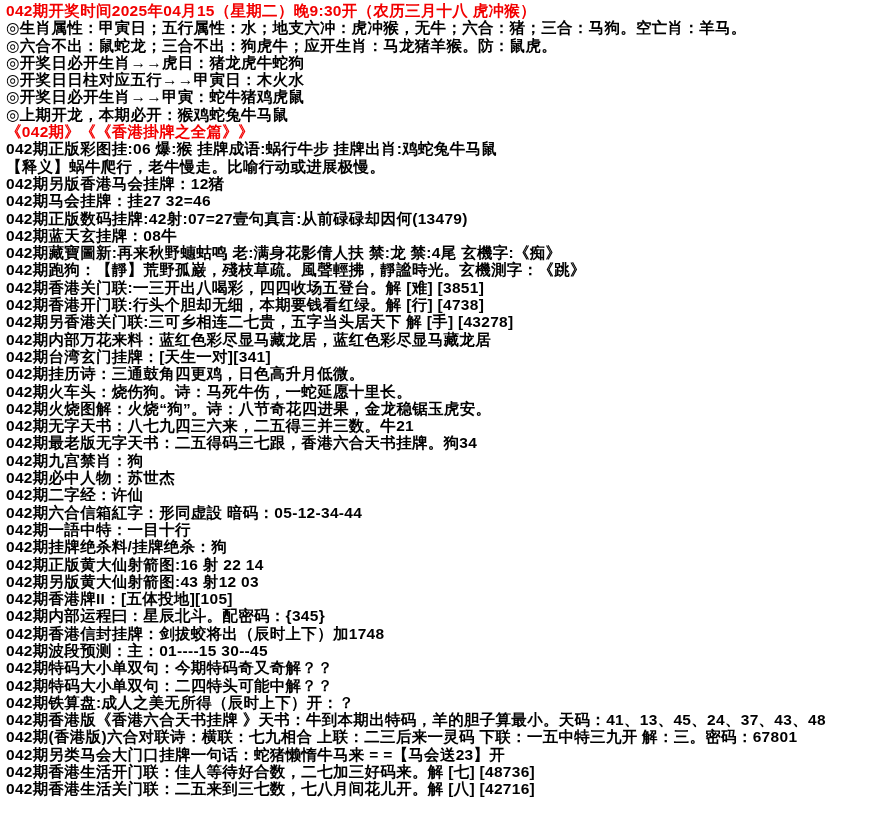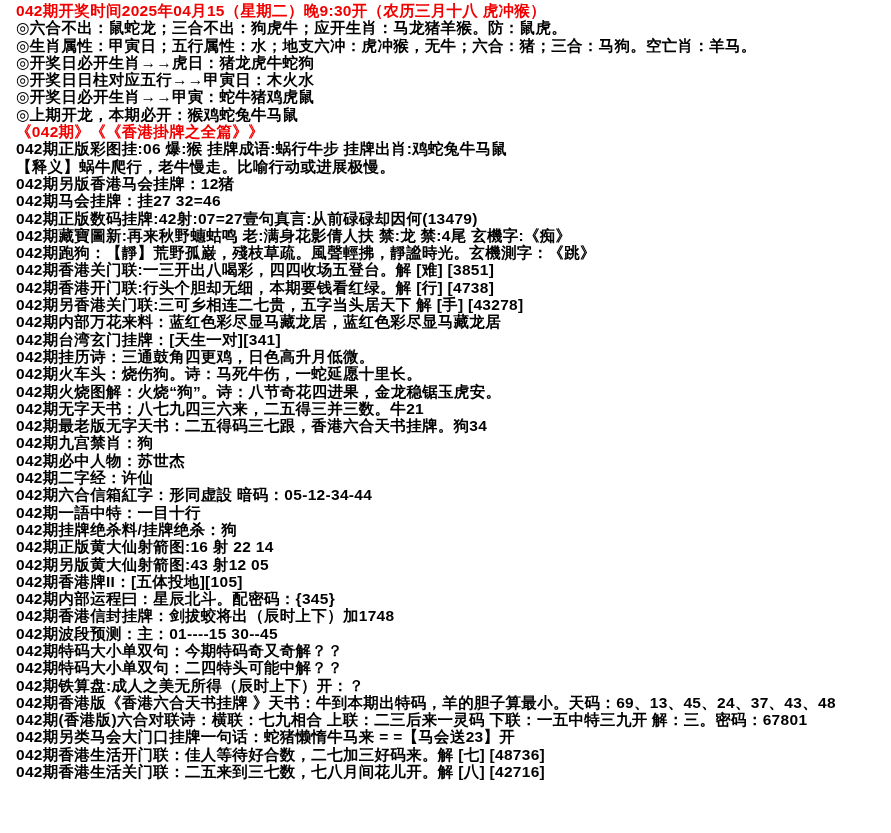--- a/index.html
+++ b/index.html
@@ -9,77 +9,78 @@
   }
   body {
     width: 891px;
     height: 833px;
     overflow: hidden;
     font-family: "Liberation Sans", "DejaVu Sans", sans-serif;
     font-weight: bold;
     color: #000000;
   }
   .page {
-    padding: 2px 0 0 16px;
+    padding: 2px 0 0 6px;
   }
   .line {
     font-size: 15.5px;
     line-height: 17.3px;
     height: 17.3px;
     white-space: nowrap;
     letter-spacing: 0.3px;
   }
   .line.red {
     color: #f20000;
   }
 </style>
 </head>
 <body>
 
 <div class="page">
   <div>
       <div class="line red">042期开奖时间2025年04月15（星期二）晚9:30开（农历三月十八 虎冲猴）</div>
+      <div class="line">◎生肖属性：甲寅日；五行属性：水；地支六冲：虎冲猴，无牛；六合：猪；三合：马狗。空亡肖：羊马。</div>
       <div class="line">◎六合不出：鼠蛇龙；三合不出：狗虎牛；应开生肖：马龙猪羊猴。防：鼠虎。</div>
-      <div class="line">◎生肖属性：甲寅日；五行属性：水；地支六冲：虎冲猴，无牛；六合：猪；三合：马狗。空亡肖：羊马。</div>
       <div class="line">◎开奖日必开生肖→→虎日：猪龙虎牛蛇狗</div>
       <div class="line">◎开奖日日柱对应五行→→甲寅日：木火水</div>
       <div class="line">◎开奖日必开生肖→→甲寅：蛇牛猪鸡虎鼠</div>
       <div class="line">◎上期开龙，本期必开：猴鸡蛇兔牛马鼠</div>
       <div class="line red">《042期》《《香港掛牌之全篇》》</div>
       <div class="line">042期正版彩图挂:06 爆:猴 挂牌成语:蜗行牛步 挂牌出肖:鸡蛇兔牛马鼠</div>
       <div class="line">【释义】蜗牛爬行，老牛慢走。比喻行动或进展极慢。</div>
       <div class="line">042期另版香港马会挂牌：12猪</div>
       <div class="line">042期马会挂牌：挂27 32=46</div>
       <div class="line">042期正版数码挂牌:42射:07=27壹句真言:从前碌碌却因何(13479)</div>
+      <div class="line">042期蓝天玄挂牌：08牛</div>
       <div class="line">042期藏寶圖新:再来秋野蟪蛄鸣 老:满身花影倩人扶 禁:龙 禁:4尾 玄機字:《痴》</div>
       <div class="line">042期跑狗：【靜】荒野孤巌，殘枝草疏。風聲輕拂，靜謐時光。玄機測字：《跳》</div>
       <div class="line">042期香港关门联:一三开出八喝彩，四四收场五登台。解 [难] [3851]</div>
       <div class="line">042期香港开门联:行头个胆却无细，本期要钱看红绿。解 [行] [4738]</div>
       <div class="line">042期另香港关门联:三可乡相连二七贵，五字当头居天下 解 [手] [43278]</div>
       <div class="line">042期内部万花来料：蓝红色彩尽显马藏龙居，蓝红色彩尽显马藏龙居</div>
       <div class="line">042期台湾玄门挂牌：[天生一对][341]</div>
       <div class="line">042期挂历诗：三通鼓角四更鸡，日色高升月低微。</div>
       <div class="line">042期火车头：烧伤狗。诗：马死牛伤，一蛇延愿十里长。</div>
       <div class="line">042期火烧图解：火烧“狗”。诗：八节奇花四进果，金龙稳锯玉虎安。</div>
       <div class="line">042期无字天书：八七九四三六来，二五得三并三数。牛21</div>
       <div class="line">042期最老版无字天书：二五得码三七跟，香港六合天书挂牌。狗34</div>
       <div class="line">042期九宫禁肖：狗</div>
       <div class="line">042期必中人物：苏世杰</div>
       <div class="line">042期二字经：许仙</div>
       <div class="line">042期六合信箱紅字：形同虚設 暗码：05-12-34-44</div>
       <div class="line">042期一語中特：一目十行</div>
       <div class="line">042期挂牌绝杀料/挂牌绝杀：狗</div>
       <div class="line">042期正版黄大仙射箭图:16 射 22 14</div>
-      <div class="line">042期另版黄大仙射箭图:43 射12 05</div>
+      <div class="line">042期另版黄大仙射箭图:43 射12 03</div>
       <div class="line">042期香港牌II：[五体投地][105]</div>
       <div class="line">042期内部运程曰：星辰北斗。配密码：{345}</div>
       <div class="line">042期香港信封挂牌：剑拔蛟将出（辰时上下）加1748</div>
       <div class="line">042期波段预测：主：01----15 30--45</div>
       <div class="line">042期特码大小单双句：今期特码奇又奇解？？</div>
       <div class="line">042期特码大小单双句：二四特头可能中解？？</div>
       <div class="line">042期铁算盘:成人之美无所得（辰时上下）开：？</div>
-      <div class="line">042期香港版《香港六合天书挂牌 》天书：牛到本期出特码，羊的胆子算最小。天码：69、13、45、24、37、43、48</div>
+      <div class="line">042期香港版《香港六合天书挂牌 》天书：牛到本期出特码，羊的胆子算最小。天码：41、13、45、24、37、43、48</div>
       <div class="line">042期(香港版)六合对联诗：横联：七九相合 上联：二三后来一灵码 下联：一五中特三九开 解：三。密码：67801</div>
       <div class="line">042期另类马会大门口挂牌一句话：蛇猪懒惰牛马来 = =【马会送23】开</div>
       <div class="line">042期香港生活开门联：佳人等待好合数，二七加三好码来。解 [七] [48736]</div>
       <div class="line">042期香港生活关门联：二五来到三七数，七八月间花儿开。解 [八] [42716]</div>
     </div>
 </div>
 
 </body></html>

